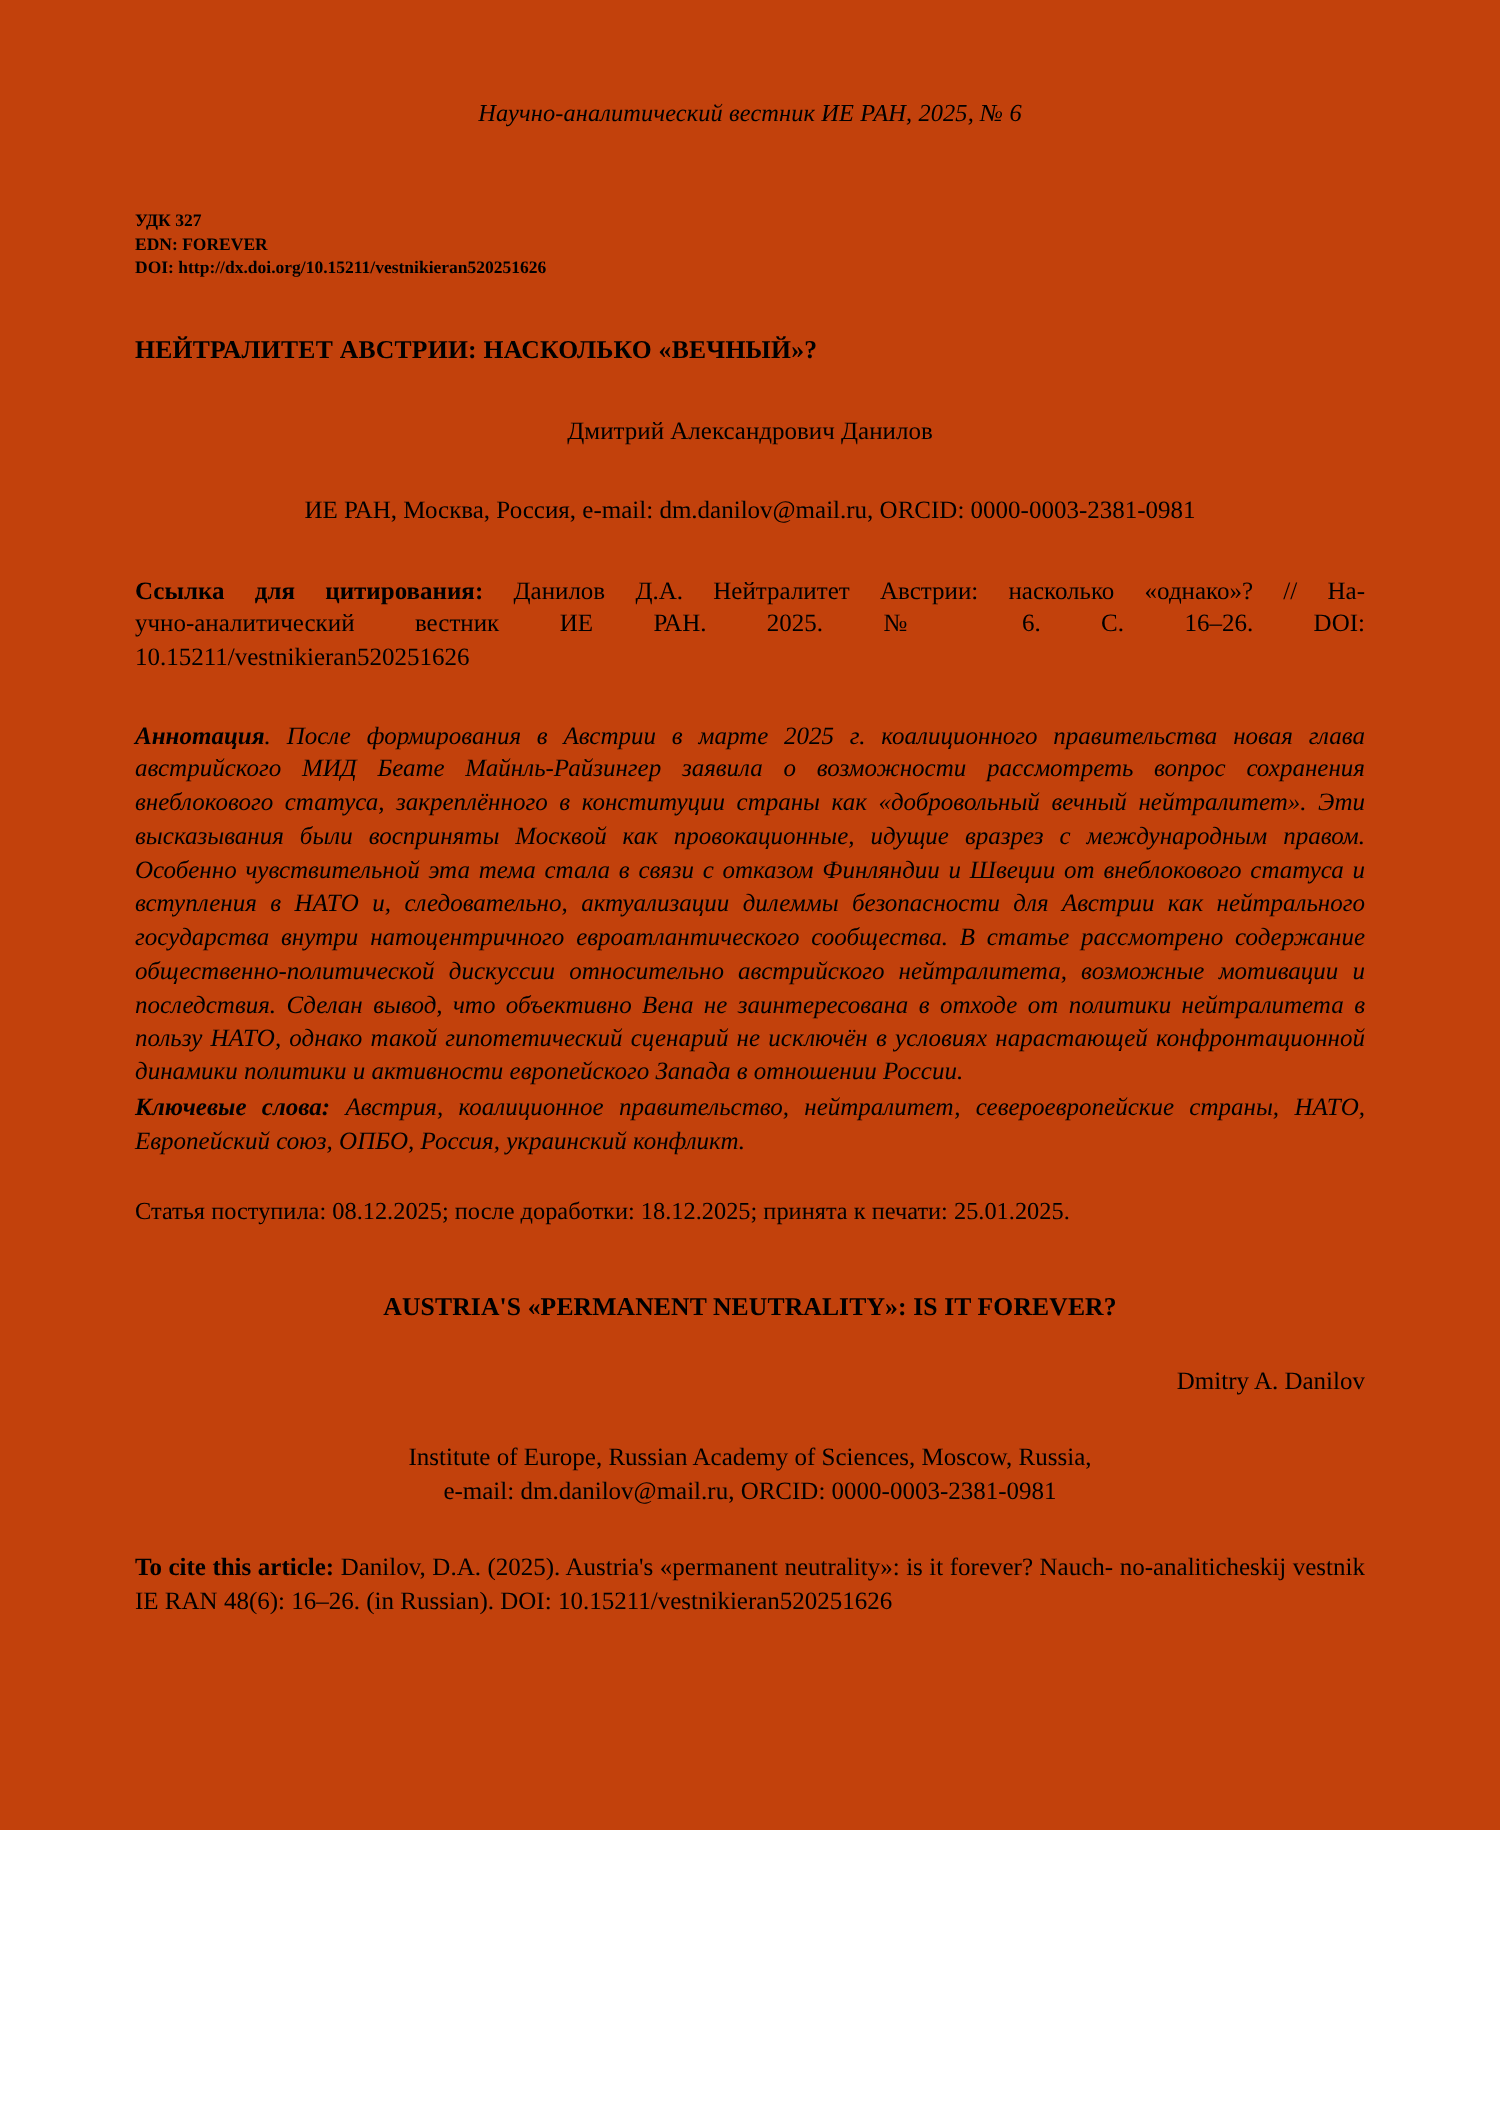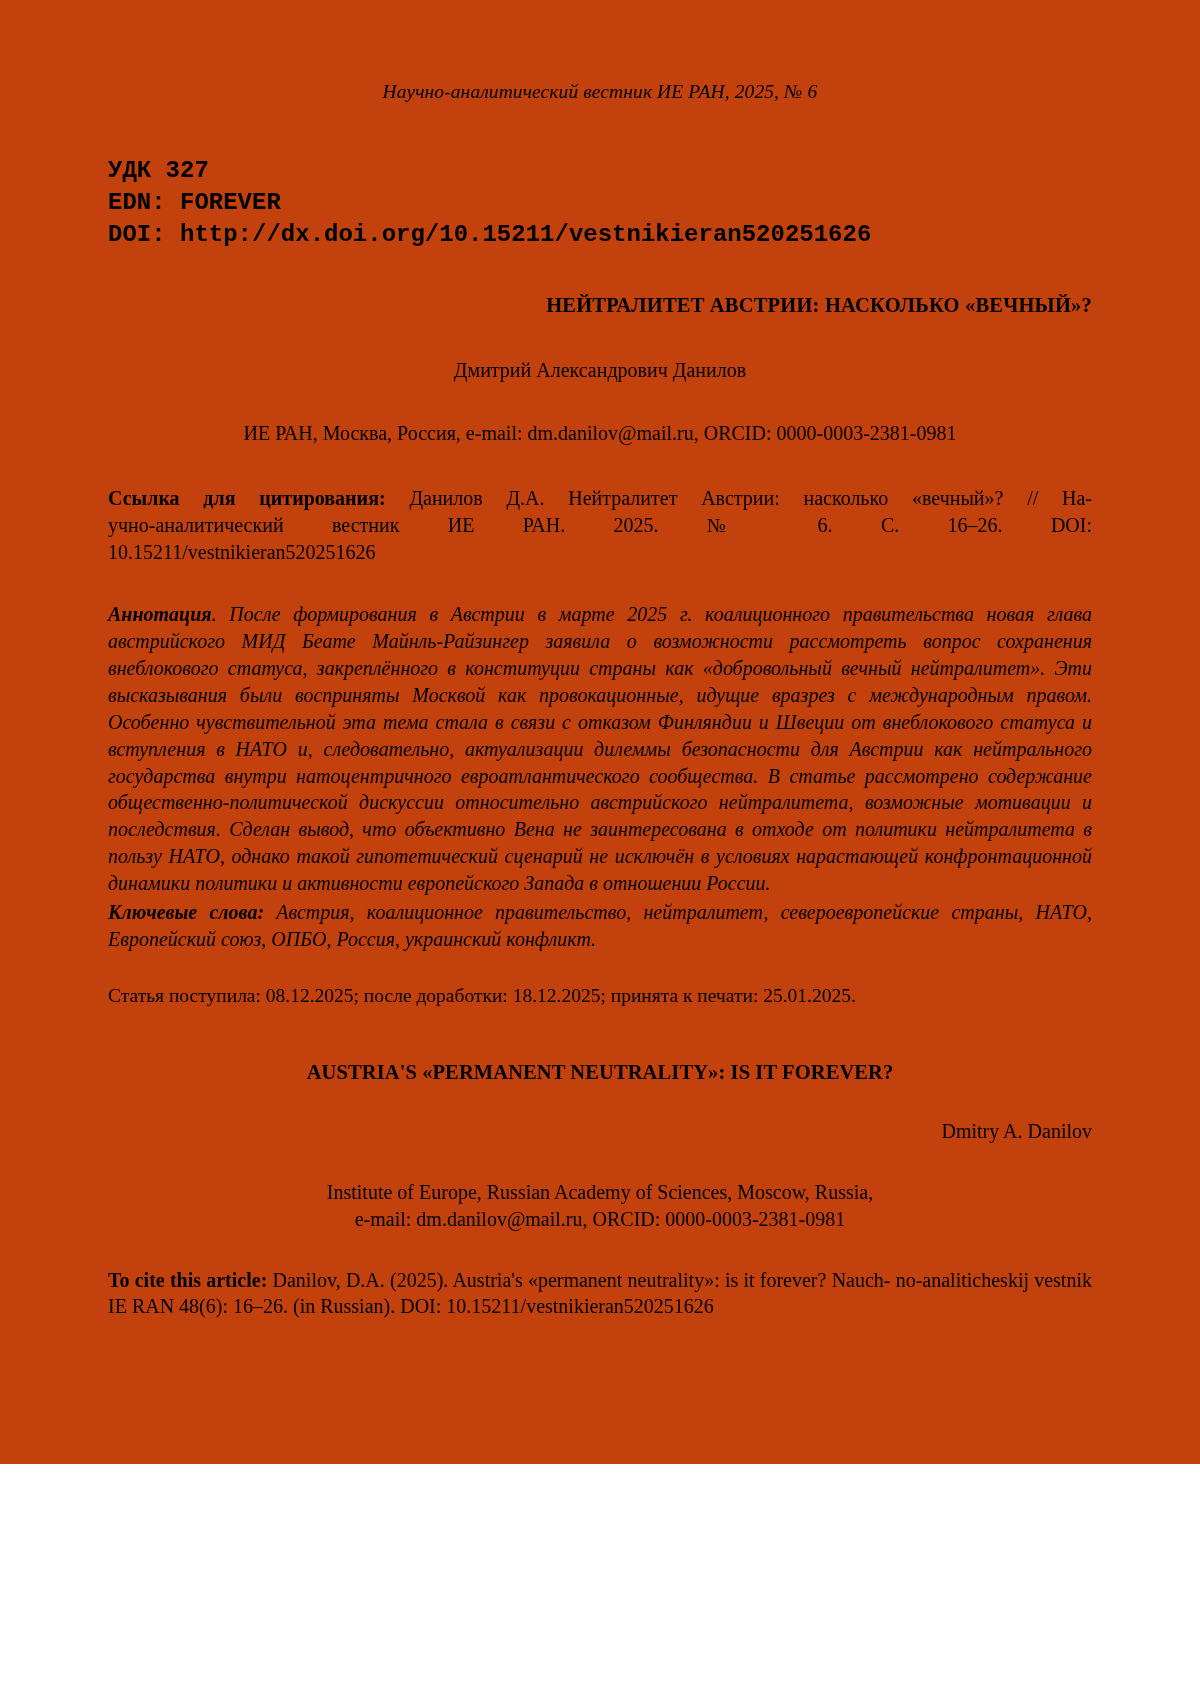--- a/index.html
+++ b/index.html
@@ -33,30 +33,29 @@
     height: 6px;
     overflow: hidden;
     font-family: "Liberation Serif", serif;
     font-size: 19px;
     letter-spacing: 0px;
     color: #000;
     white-space: nowrap;
     line-height: 6px;
   }
   .meta {
-    margin-top: 36px;
+    margin-top: 50px;
     font-weight: bold;
-    font-size: 24px;
+    font-size: 14px;
     line-height: 1.32;
-    font-family: Liberation Mono, monospace;
   }
   .meta div { white-space: nowrap; }
   .title-ru {
     margin-top: 44px;
-    text-align: right;
+    text-align: left;
     font-weight: bold;
     font-size: 20.5px;
     letter-spacing: 0.2px;
   }
   .author-ru {
     margin-top: 42px;
     text-align: center;
     font-size: 20px;
   }
   .affil-ru {
@@ -157,21 +156,21 @@
 
   <div class="title-ru">НЕЙТРАЛИТЕТ АВСТРИИ: НАСКОЛЬКО «ВЕЧНЫЙ»?</div>
 
   <div class="author-ru">Дмитрий Александрович Данилов</div>
 
   <div class="affil-ru">ИЕ РАН, Москва, Россия, e-mail: dm.danilov@mail.ru, ORCID: 0000-0003-2381-0981</div>
 
   <div class="citation">
     <span class="spread">
       <b>Ссылка для цитирования:</b>
-      <span>Данилов Д.А. Нейтралитет Австрии: насколько «вечный»? // На-</span>
+      <span>Данилов Д.А. Нейтралитет Австрии: насколько «однако»? // На-</span>
     </span>
     <span class="spread">учно-аналитический вестник ИЕ РАН. 2025. № 6. С. 16–26. DOI:</span>
     <span>10.15211/vestnikieran520251626</span>
   </div>
 
   <div class="abstract">
     <span class="lead">Аннотация</span><span>. После формирования в Австрии в марте 2025 г. коалиционного правительства новая глава австрийского МИД Беате Майнль-Райзингер заявила о возможности рассмотреть вопрос сохранения внеблокового статуса, закреплённого в конституции страны как «добровольный вечный нейтралитет». Эти высказывания были восприняты Москвой как провокационные, идущие вразрез с международным правом. Особенно чувствительной эта тема стала в связи с отказом Финляндии и Швеции от внеблокового статуса и вступления в НАТО и, следовательно, актуализации дилеммы безопасности для Австрии как нейтрального государства внутри натоцентричного евроатлантического сообщества. В статье рассмотрено содержание общественно-политической дискуссии относительно австрийского нейтралитета, возможные мотивации и последствия. Сделан вывод, что объективно Вена не заинтересована в отходе от политики нейтралитета в пользу НАТО, однако такой гипотетический сценарий не исключён в условиях нарастающей конфронтационной динамики политики и активности европейского Запада в отношении России.</span>
   </div>
 
   <div class="keywords">

